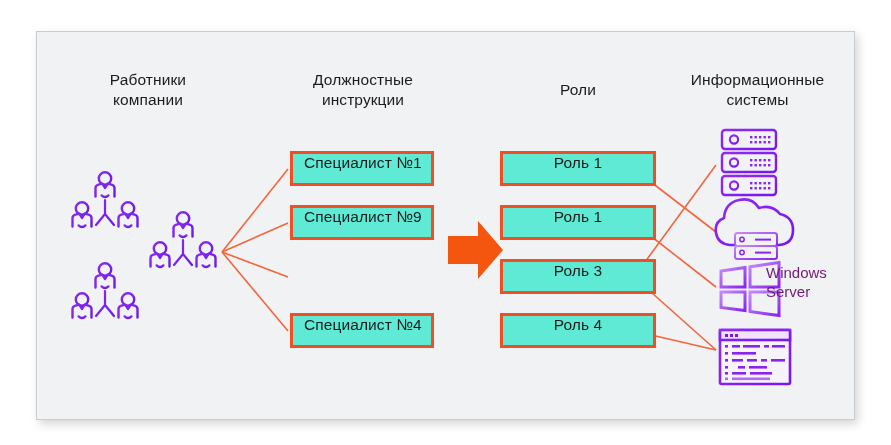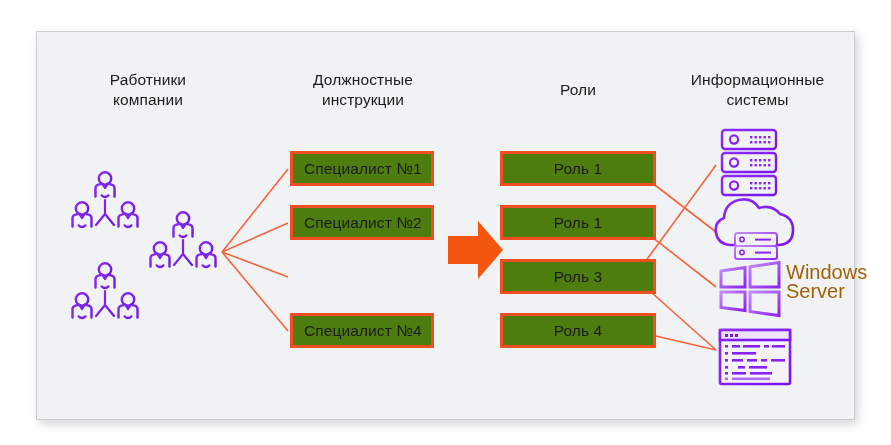--- a/index.html
+++ b/index.html
@@ -45,49 +45,49 @@
     letter-spacing: 0.1px;
     white-space: pre-line;
   }
   #title-employees { left: 58px;  top: 70px; width: 180px; }
   #title-jobdesc   { left: 268px; top: 70px; width: 190px; }
   #title-roles     { left: 498px; top: 80px; width: 160px; }
   #title-systems   { left: 650px; top: 70px; width: 215px; }
 
   .node-box {
     position: absolute;
-    background: #4d7c0f;
+    background: #5eead4;
     border: 3px solid #f04e23;
     box-sizing: border-box;
     display: flex;
-    align-items: center;
+    align-items: flex-start;
     color: #1c1c1c;
     font-size: 15.5px;
     letter-spacing: 0.1px;
   }
   .spec-box {
     left: 290px;
     width: 144px;
     height: 35px;
     padding-left: 11px;
     justify-content: flex-start;
   }
   .role-box {
     left: 500px;
     width: 156px;
     height: 35px;
     justify-content: center;
   }
   .winlabel {
     position: absolute;
-    left: 786px;
+    left: 766px;
     top: 263px;
     width: 105px;
-    color: #a16207;
-    font-size: 20px;
+    color: #701a75;
+    font-size: 15px;
     line-height: 19px;
     white-space: pre-line;
   }
 </style>
 </head>
 <body>
 
 <div id="canvas">
 
   <div class="card"></div>
@@ -267,21 +267,21 @@
         <rect x="725" y="377.5" width="3" height="2.6"></rect>
         <rect x="732" y="377.5" width="38" height="2.6"></rect>
       </g>
     </g>
   </svg>
 
   <div class="node-box spec-box" style="top:151px">
     <span>Специалист №1</span>
   </div>
   <div class="node-box spec-box" style="top:205px">
-    <span>Специалист №2</span>
+    <span>Специалист №9</span>
   </div>
   <div class="node-box spec-box" style="top:313px">
     <span>Специалист №4</span>
   </div>
 
   <div class="node-box role-box" style="top:151px">
     <span>Роль 1</span>
   </div>
   <div class="node-box role-box" style="top:205px">
     <span>Роль 1</span>

